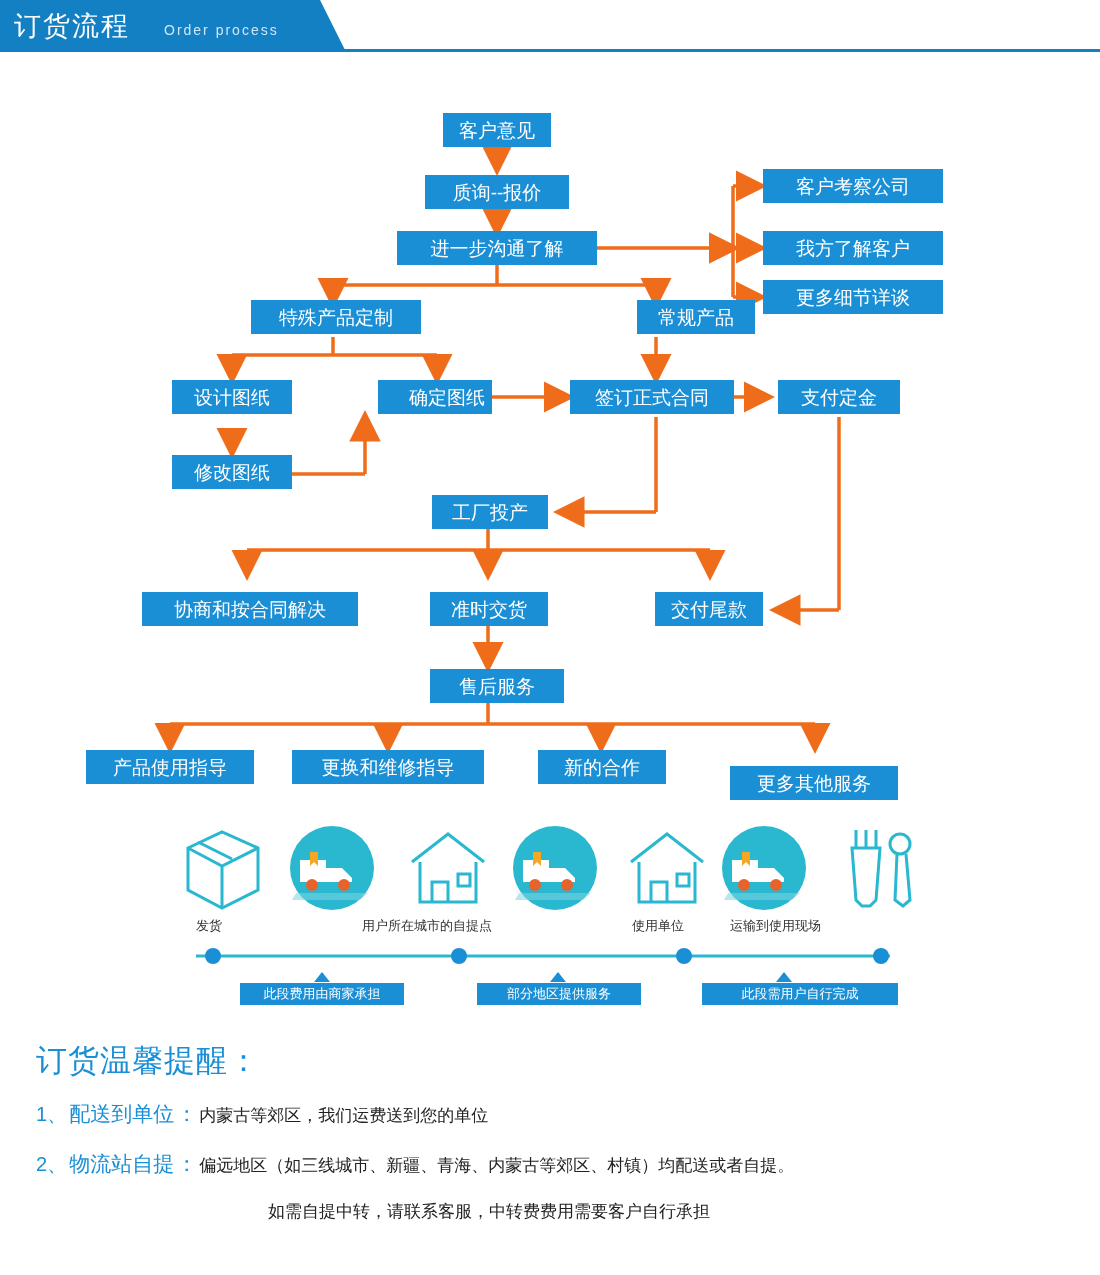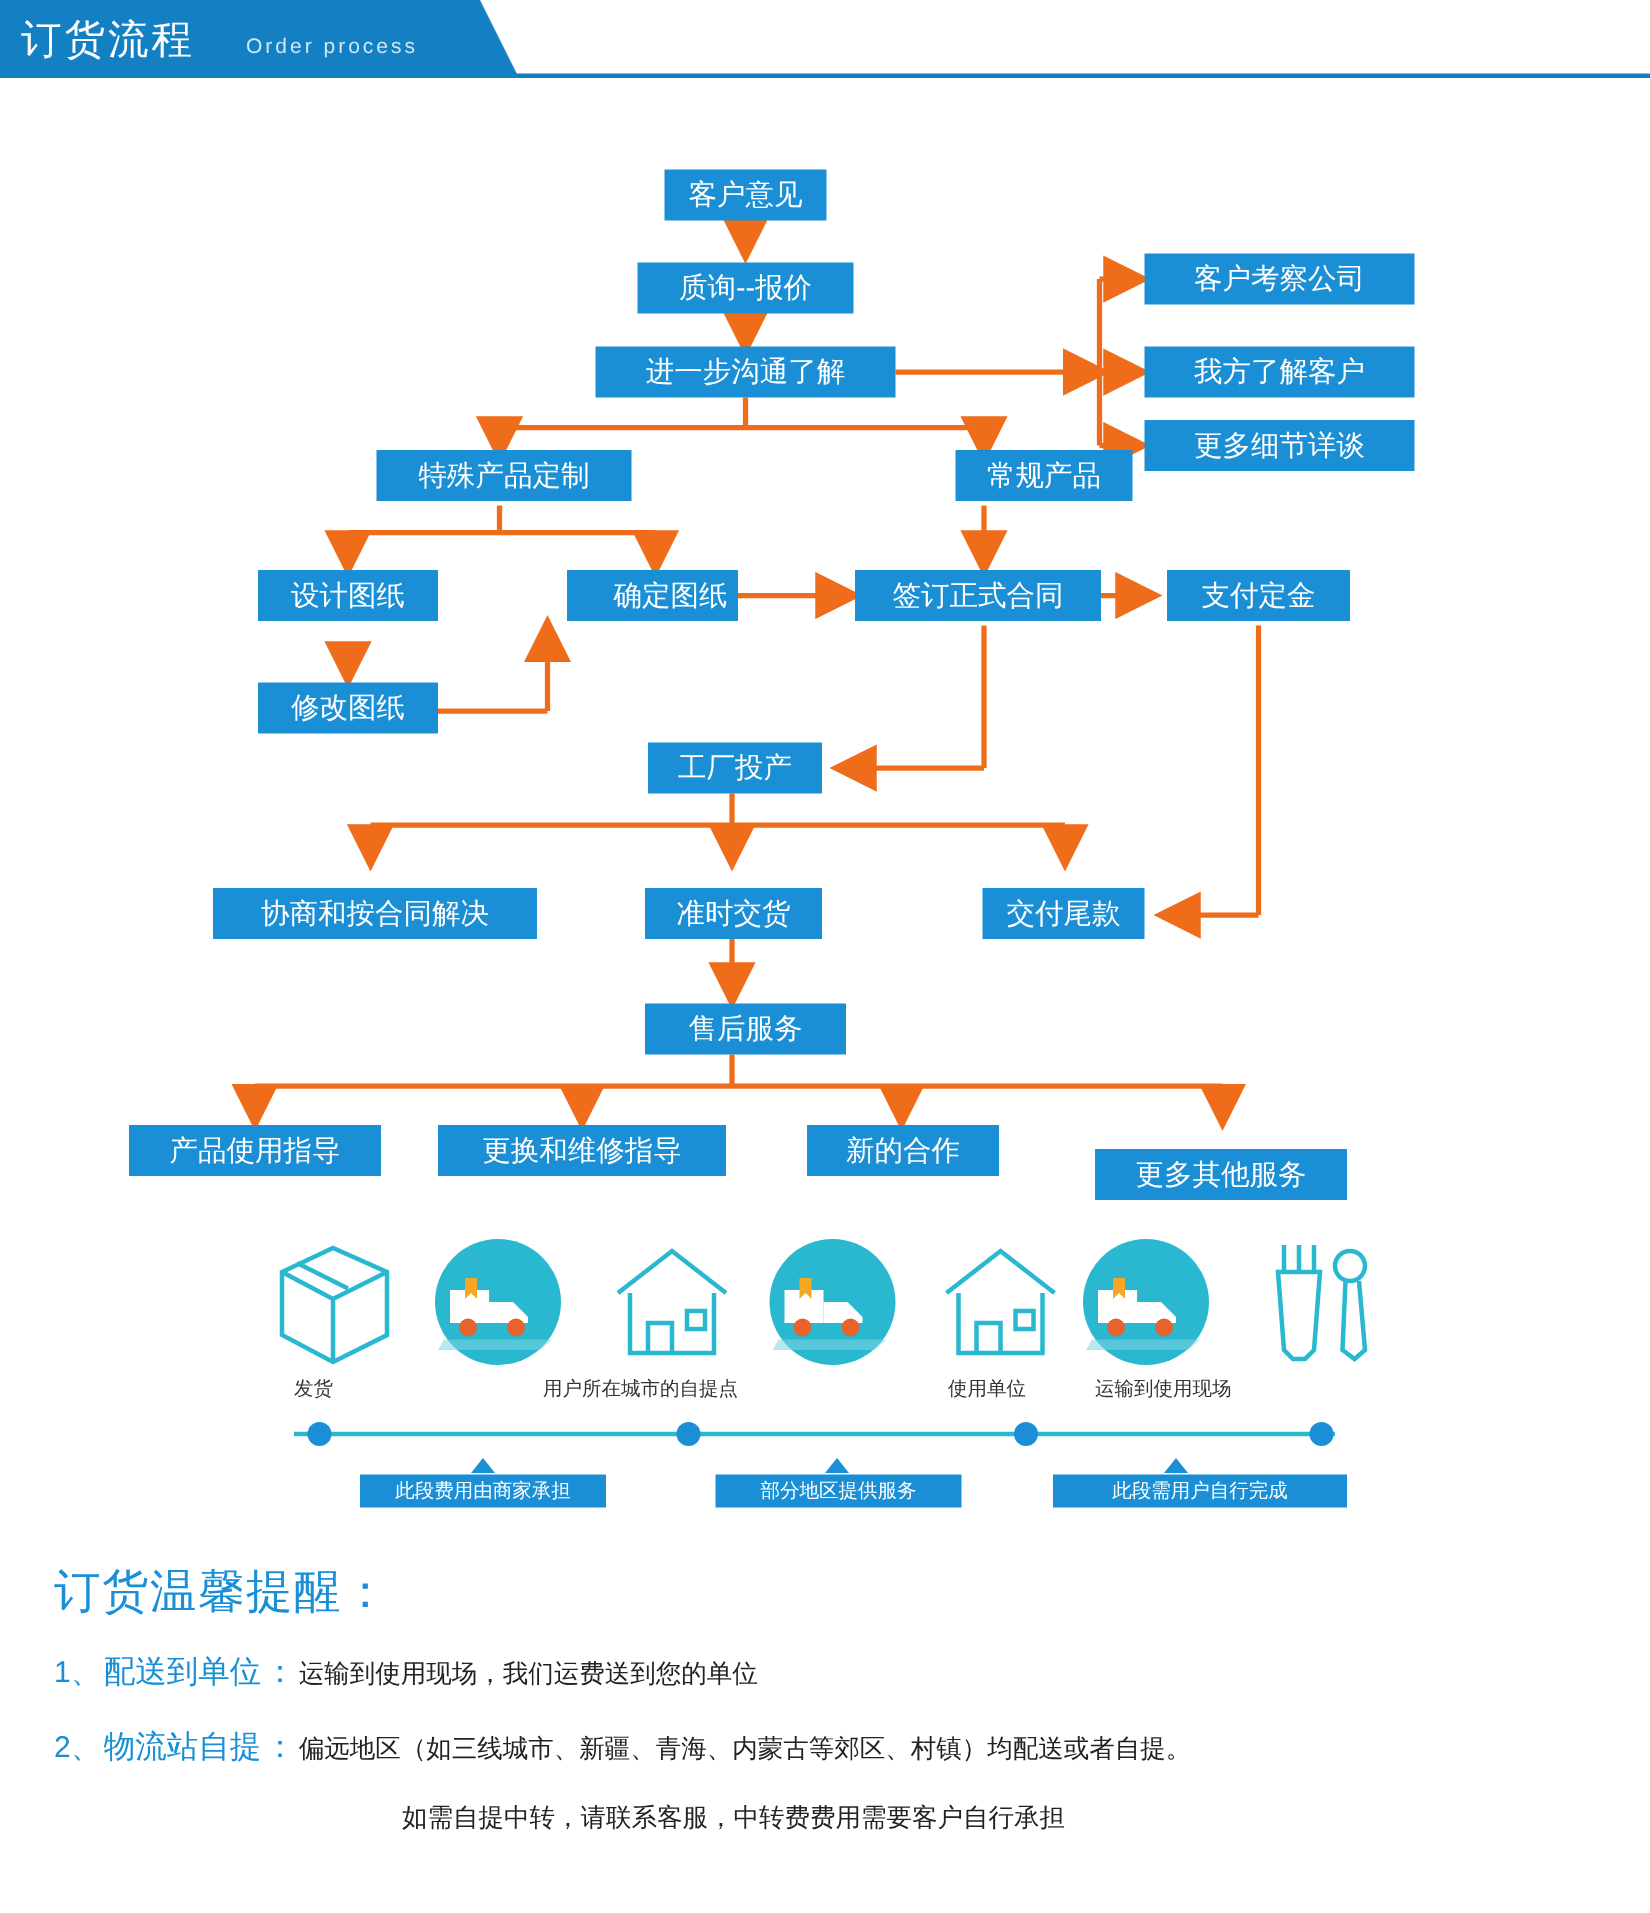--- a/index.html
+++ b/index.html
@@ -411,21 +411,21 @@
   <div class="logi-tag" style="left:702px; top:193px; width:196px;">此段需用户自行完成</div>
 </div>
 
 <div class="notes">
   <div class="notes-title">订货温馨提醒：</div>
 
   <div class="note-row" style="left:36px; top:70px;">
     <span class="note-num">1、</span>
     <span class="note-key">配送到单位</span>
     <span class="note-colon">：</span>
-    <span class="note-val">运输到使用现场，我们运费送到您的单位</span>
+    <span class="note-val">内蒙古等郊区，我们运费送到您的单位</span>
   </div>
 
   <div class="note-row" style="left:36px; top:120px;">
     <span class="note-num">2、</span>
     <span class="note-key">物流站自提</span>
     <span class="note-colon">：</span>
     <span class="note-val">偏远地区（如三线城市、新疆、青海、内蒙古等郊区、村镇）均配送或者自提。</span>
   </div>
 
   <div class="note-sub" style="left:268px; top:170px;">如需自提中转，请联系客服，中转费费用需要客户自行承担</div>

